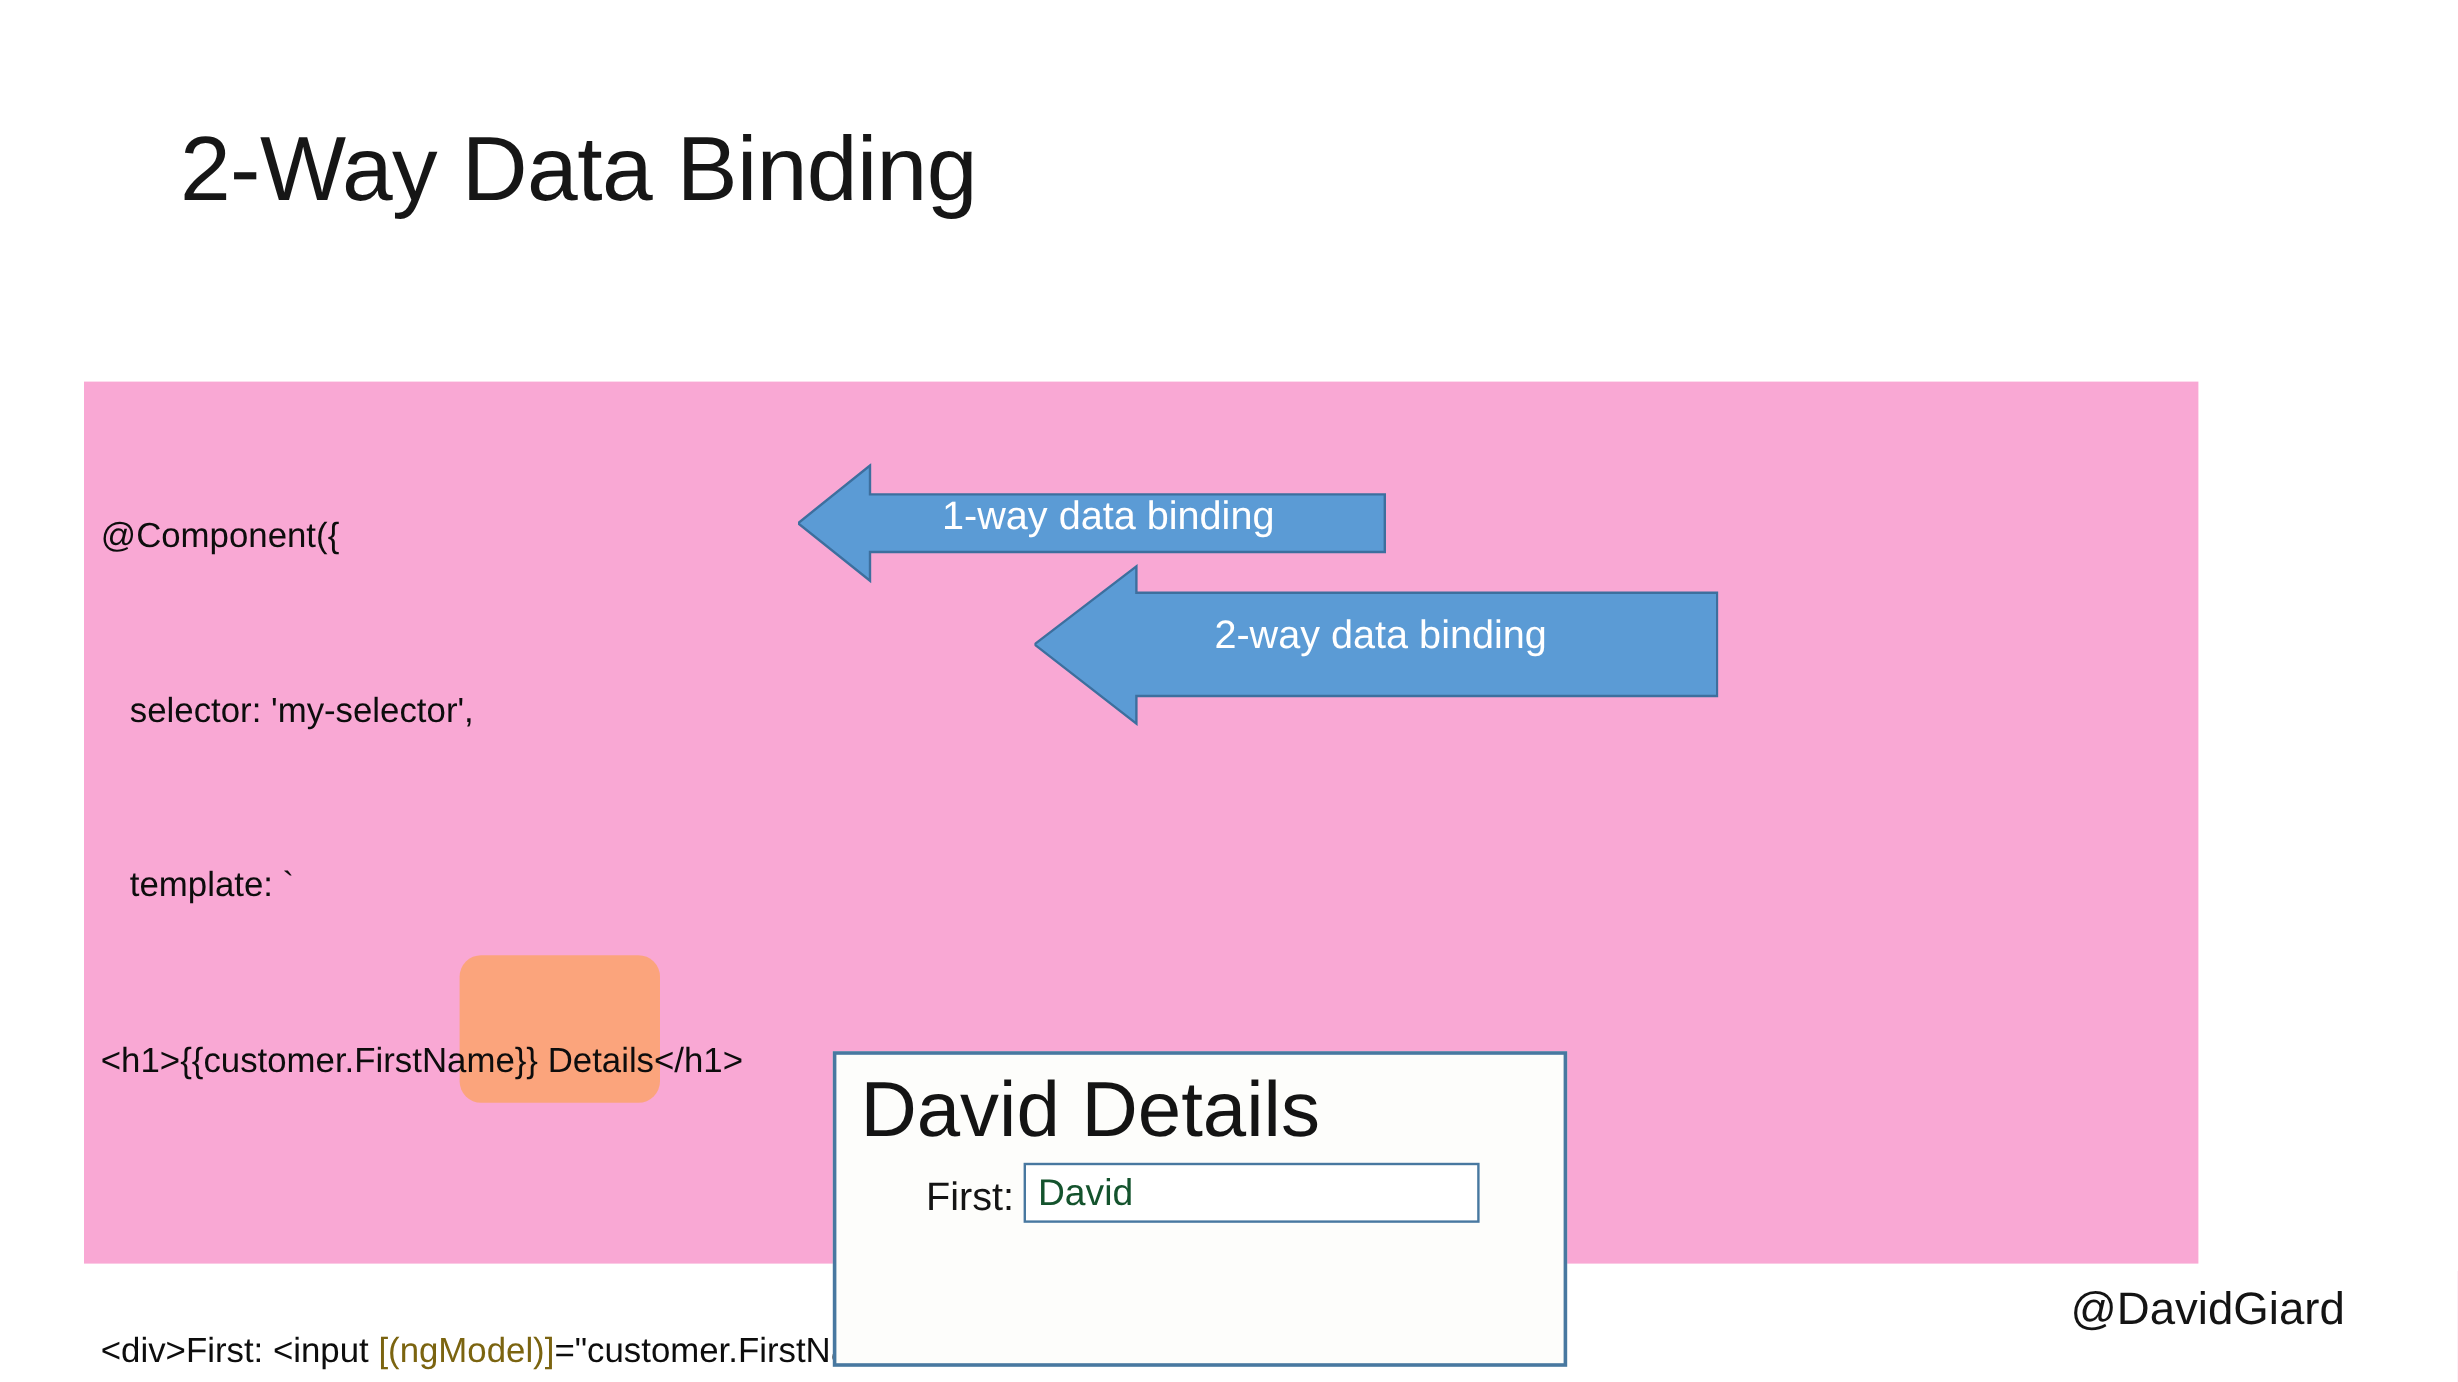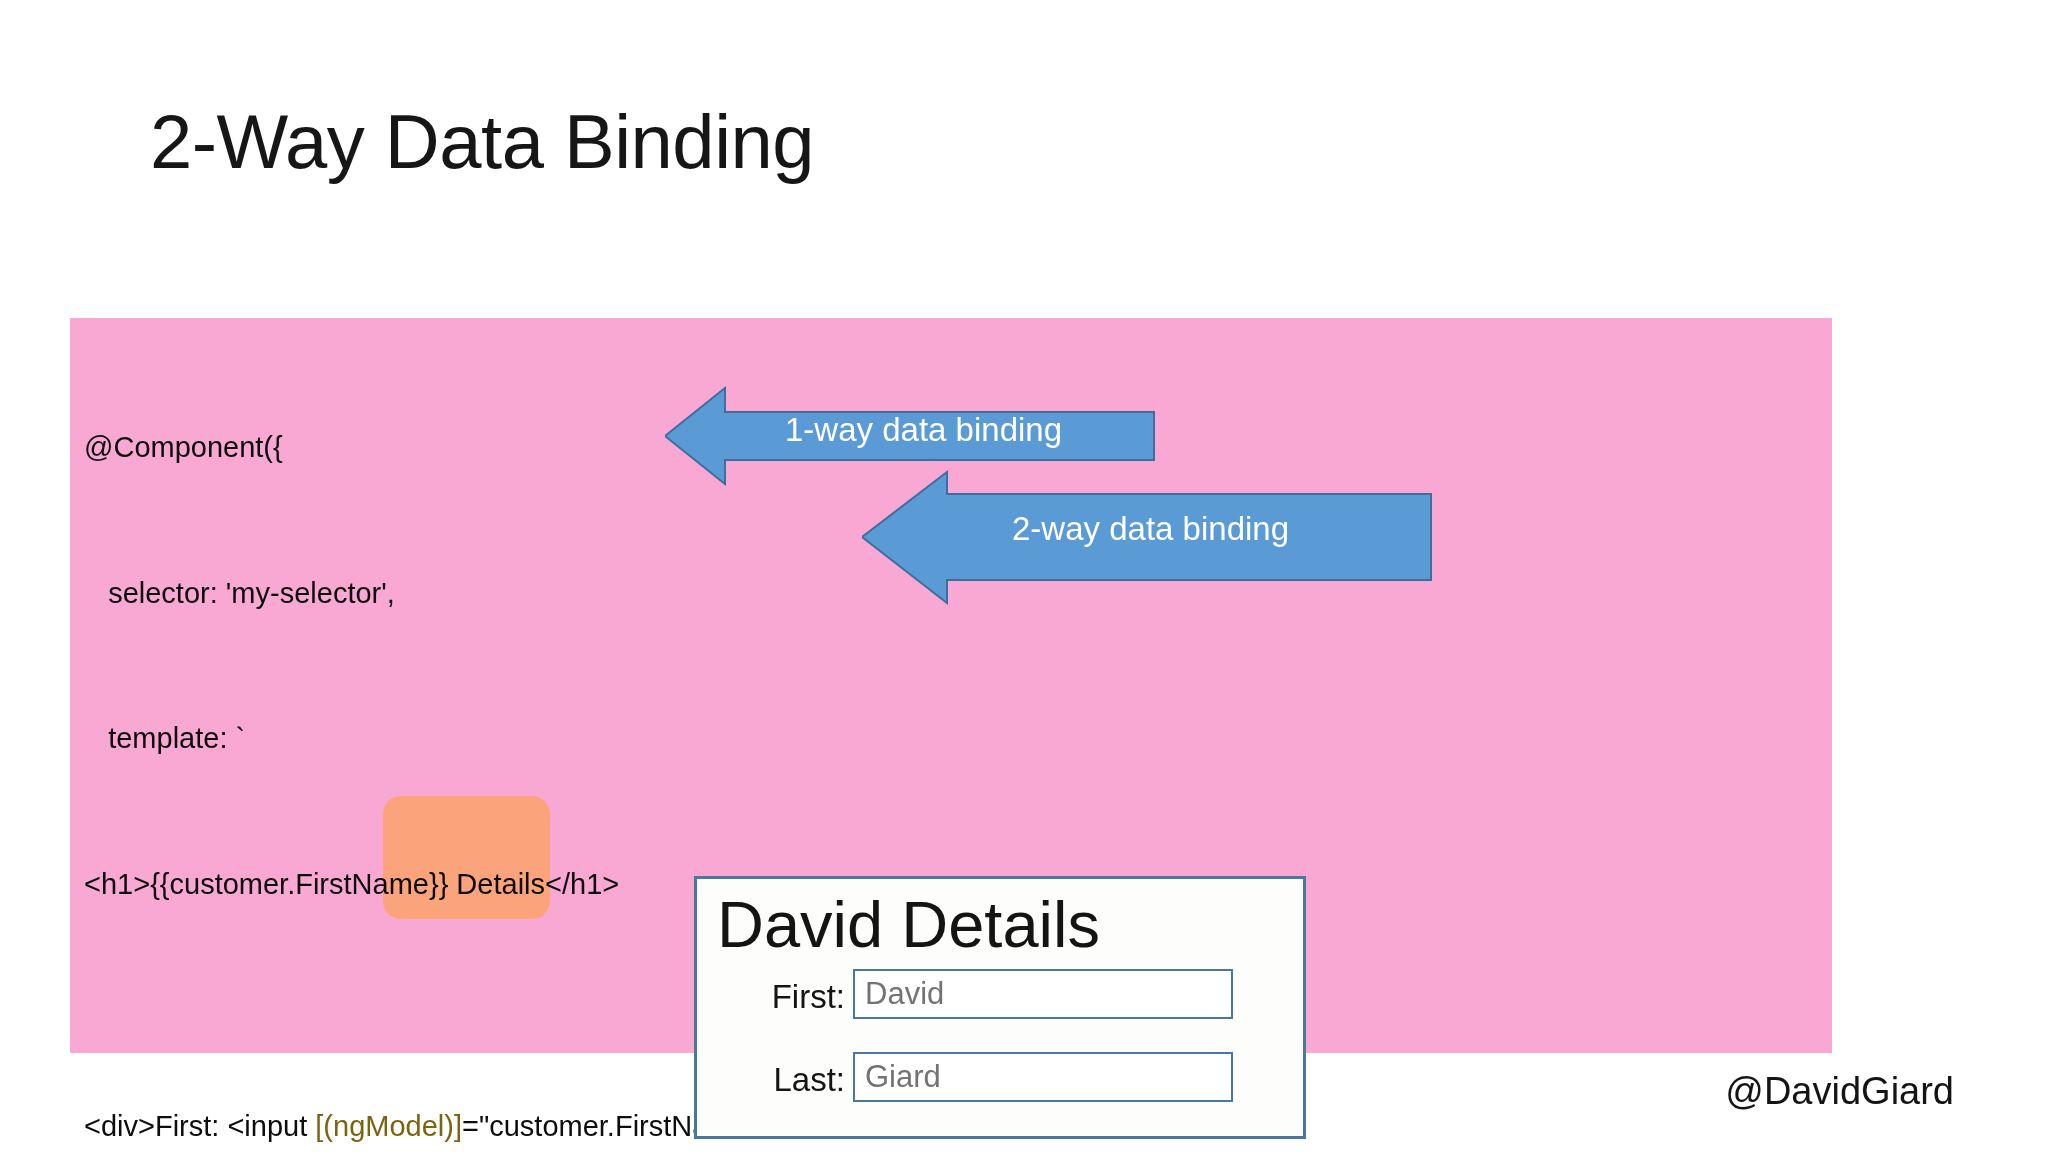--- a/index.html
+++ b/index.html
@@ -140,21 +140,21 @@
   .field-input {
     position: absolute;
     left: 156px;
     top: 0;
     width: 380px;
     height: 50px;
     border: 2px solid #4878A0;
     background: #FFFFFF;
     box-sizing: border-box;
     font-size: 31px;
-    color: #737373;
+    color: #14532d;
     line-height: 46px;
     padding-left: 10px;
     font-family: "Liberation Sans", sans-serif;
     outline: none;
   }
 
   
   #twitter-handle {
     position: absolute;
     right: 94px;
@@ -214,19 +214,15 @@
 </div>
 
 <div id="preview-card">
   <div id="preview-heading">David Details</div>
 
   <div class="field-row" id="field-row-first">
     <div class="field-label">First:</div>
     <input class="field-input" type="text" value="David" style="">
   </div>
 
-  <div class="field-row" id="field-row-last">
-    <div class="field-label">Last:</div>
-    <input class="field-input" type="text" value="Giard" style="">
-  </div>
 </div>
 
 <div id="twitter-handle">@DavidGiard</div>
 
 </body></html>

